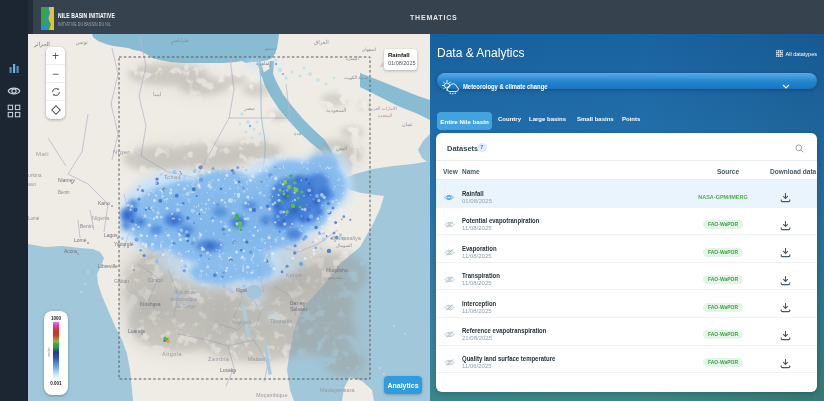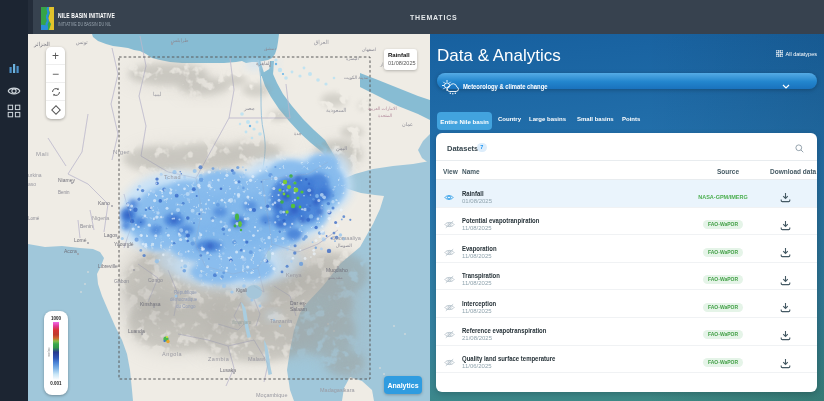--- a/index.html
+++ b/index.html
@@ -37,21 +37,21 @@
   #rfbox { position:absolute; left:384px; top:49px; width:33px; height:21px; background:#fff; border-radius:3px; box-shadow:0 1px 3px rgba(0,0,0,.25); z-index:10; text-align:left; padding:3px 0 0 4px;}
   #rfbox .a { font-size:6px; font-weight:bold; color:#111; }
   #rfbox .b { font-size:5.5px; color:#555; margin-top:1.5px;}
 
   
   #anbtn { position:absolute; left:384px; top:376px; width:38px; height:18px; background:#2f9ce0; border-radius:4px; z-index:10; color:#fff; font-size:7px; font-weight:bold; display:flex; align-items:center; justify-content:center; box-shadow:0 1px 3px rgba(0,0,0,.25);}
 
   
   #panel { position:absolute; left:430px; top:34px; width:394px; height:367px;
     background:linear-gradient(90deg, rgba(0,25,45,0) 55%, rgba(0,25,45,.14) 100%), linear-gradient(175deg, #17609f 0%, #2674ae 40%, #35829f 75%, #3f8a80 100%); }
-  #pn-title { position:absolute; left:7px; top:12px; color:#fff; font-size:17px; }
+  #pn-title { position:absolute; left:7px; top:12px; color:#fff; font-size:12px; }
   #pn-alldt { position:absolute; right:7px; top:16px; color:#fff; font-size:5.5px; display:flex; align-items:center; gap:3px;}
 
   #banner { position:absolute; left:7px; top:39px; width:380px; height:16px; border-radius:14px;
     background:linear-gradient(180deg,#55abe5 0%, #2285cd 55%, #1a72bd 100%); box-shadow:0 1px 4px rgba(0,0,0,.25);}
   #banner .bt { position:absolute; left:26px; top:9px; color:#fff; font-size:7.5px; font-weight:bold; transform:scaleX(.78); transform-origin:left; white-space:nowrap;}
 
   .tab { position:absolute; top:82px; color:#fff; font-size:6px; font-weight:bold; }
   #tab0 { left:7px; top:78px; font-size:6.2px; width:55px; height:18px; background:#42a3de; border-radius:4px; display:flex; align-items:center; justify-content:center; }
 
   #card { position:absolute; left:6px; top:99px; width:381px; height:259px; background:#fff; border-radius:6px; box-shadow:0 2px 6px rgba(0,0,0,.2); overflow:hidden;}

